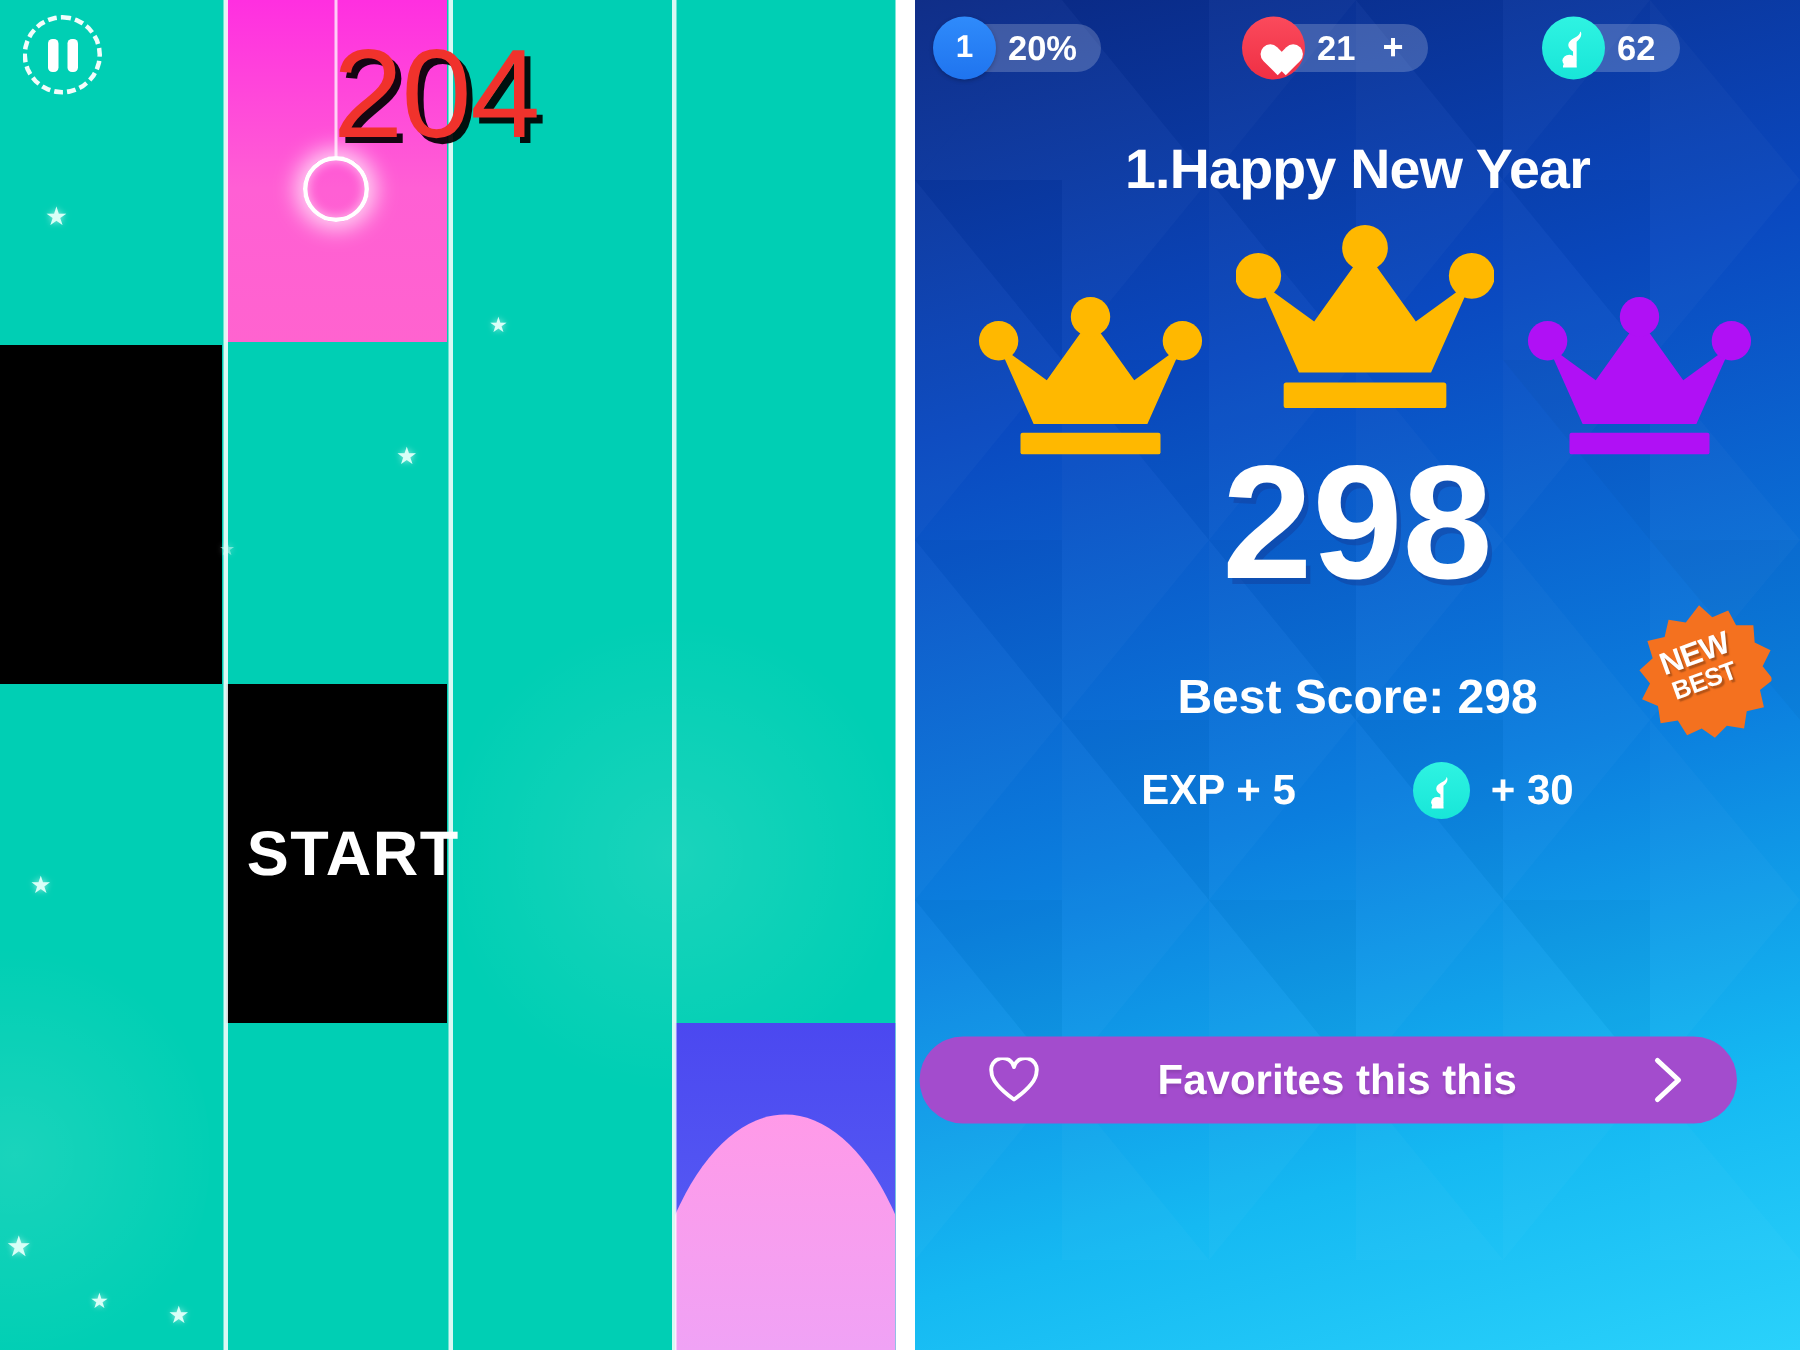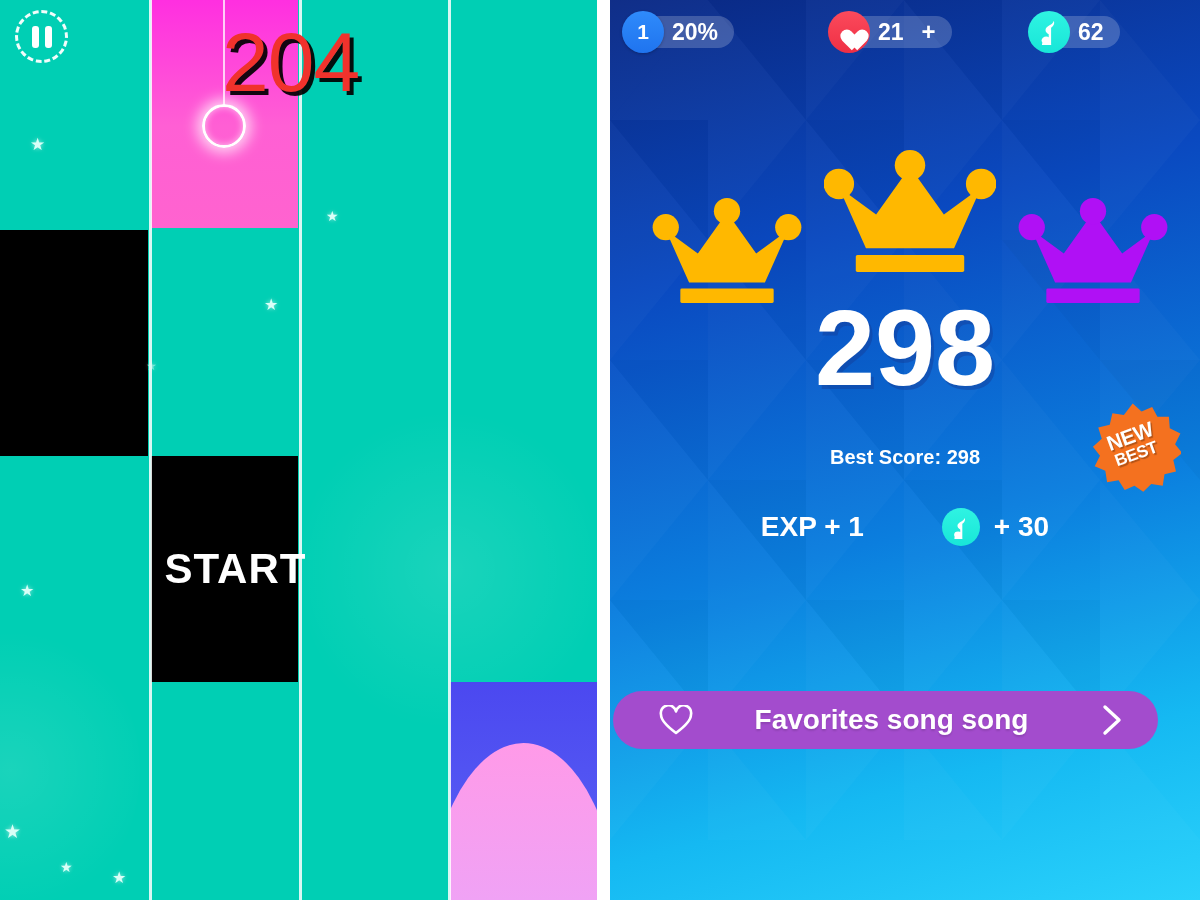--- a/index.html
+++ b/index.html
@@ -124,21 +124,21 @@
   .crown { position:absolute; }
   .crown svg { display:block; width:100%; height:100%; }
 
   .big-score {
     position:absolute; left:0; top:294px; width:100%; text-align:center;
     color:#ffffff; font-size:108px; font-weight:bold; line-height:1;
     text-shadow:3px 4px 0 rgba(20,60,150,0.45);
   }
   .best-score {
     position:absolute; left:0; top:446px; width:100%; text-align:center;
-    color:#ffffff; font-size:20px; font-weight:bold;
+    color:#ffffff; font-size:32px; font-weight:bold;
   }
   .exp-row {
     position:absolute; left:0; top:508px; width:100%;
     display:flex; align-items:center; justify-content:center; gap:78px;
     color:#ffffff; font-size:28px; font-weight:bold;
   }
   .exp-row .coin-grp { display:flex; align-items:center; gap:14px; }
   .coin-ic {
     width:38px; height:38px; border-radius:50%;
     background:linear-gradient(180deg,#2ff3e2,#18e6d8);
@@ -310,20 +310,21 @@
             <path d="M15.5 2c0 4-8 4.5-8 9 0 2 1.6 3.4 3.2 4.3v6.2a4.6 4.6 0 1 0 2.4 3.2V8.8c1.7-1.3 3.1-3 3.1-5.1 0-.7-.2-1.3-.7-1.7z" fill="#ffffff"></path>
             <ellipse cx="8.2" cy="21.4" rx="4.6" ry="3.9" fill="#ffffff"></ellipse>
           </svg>
         </div>
         <div class="hud-pill">
           <span>62</span>
         </div>
       </div>
     </div>
 
+    <div class="song-title">1.Happy New Year</div>
 
     <div class="crowns">
       <div class="crown" style="left:42px;top:48px;width:150px;height:105px;">
         <svg viewBox="0 0 100 72">
           <g fill="#ffb800">
             <path d="M8 22 L24 58 L76 58 L92 22 L70 38 L50 10 L30 38 Z"></path>
             <circle cx="8" cy="20" r="9"></circle>
             <circle cx="50" cy="9" r="9"></circle>
             <circle cx="92" cy="20" r="9"></circle>
             <rect x="18" y="62" width="64" height="10" rx="1"></rect>
@@ -351,37 +352,37 @@
             <rect x="18" y="62" width="64" height="10" rx="1"></rect>
           </g>
         </svg>
       </div>
     </div>
 
     <div class="big-score">298</div>
     <div class="best-score">Best Score: 298</div>
 
     <div class="exp-row">
-      <span>EXP + 1</span>
+      <span>EXP + 5</span>
       <span class="coin-grp">
         <span class="coin-ic">
           <svg width="19" height="23" viewBox="0 0 22 26">
             <path d="M15.5 2c0 4-8 4.5-8 9 0 2 1.6 3.4 3.2 4.3v6.2a4.6 4.6 0 1 0 2.4 3.2V8.8c1.7-1.3 3.1-3 3.1-5.1 0-.7-.2-1.3-.7-1.7z" fill="#ffffff"></path>
             <ellipse cx="8.2" cy="21.4" rx="4.6" ry="3.9" fill="#ffffff"></ellipse>
           </svg>
         </span>
         <span>+ 30</span>
       </span>
     </div>
 
     <div class="fav-btn" style="left:3px;top:691px;">
       <svg class="fav-heart" viewBox="0 0 34 30">
         <path d="M17 28 C6 20 2 14.5 2 9.6 A7.6 7.6 0 0 1 17 6.4 A7.6 7.6 0 0 1 32 9.6 C32 14.5 28 20 17 28 Z" fill="none" stroke="#ffffff" stroke-width="2.6" stroke-linejoin="round"></path>
       </svg>
-      <span class="fav-label">Favorites song song</span>
+      <span class="fav-label">Favorites this this</span>
       <svg class="fav-arrow" width="24" height="34" viewBox="0 0 24 34">
         <path d="M5 4 L19 17 L5 30" fill="none" stroke="#ffffff" stroke-width="3.4" stroke-linecap="round" stroke-linejoin="round"></path>
       </svg>
     </div>
 
     <div class="new-best" style="left:475px;top:400px;">
       <svg class="burst" viewBox="0 0 100 100">
         <polygon fill="#f4711f" points="50,2 60,11 72,6 78,17 91,17 92,30 104,36 98,48 106,58 96,66 99,79 86,82 84,95 71,93 62,102 52,95 41,100 34,89 21,91 19,78 7,73 13,61 5,51 15,42 11,29 24,26 27,13 40,15 Z" transform="scale(0.92) translate(4,2)"></polygon>
       </svg>
       <div class="nb-text">

